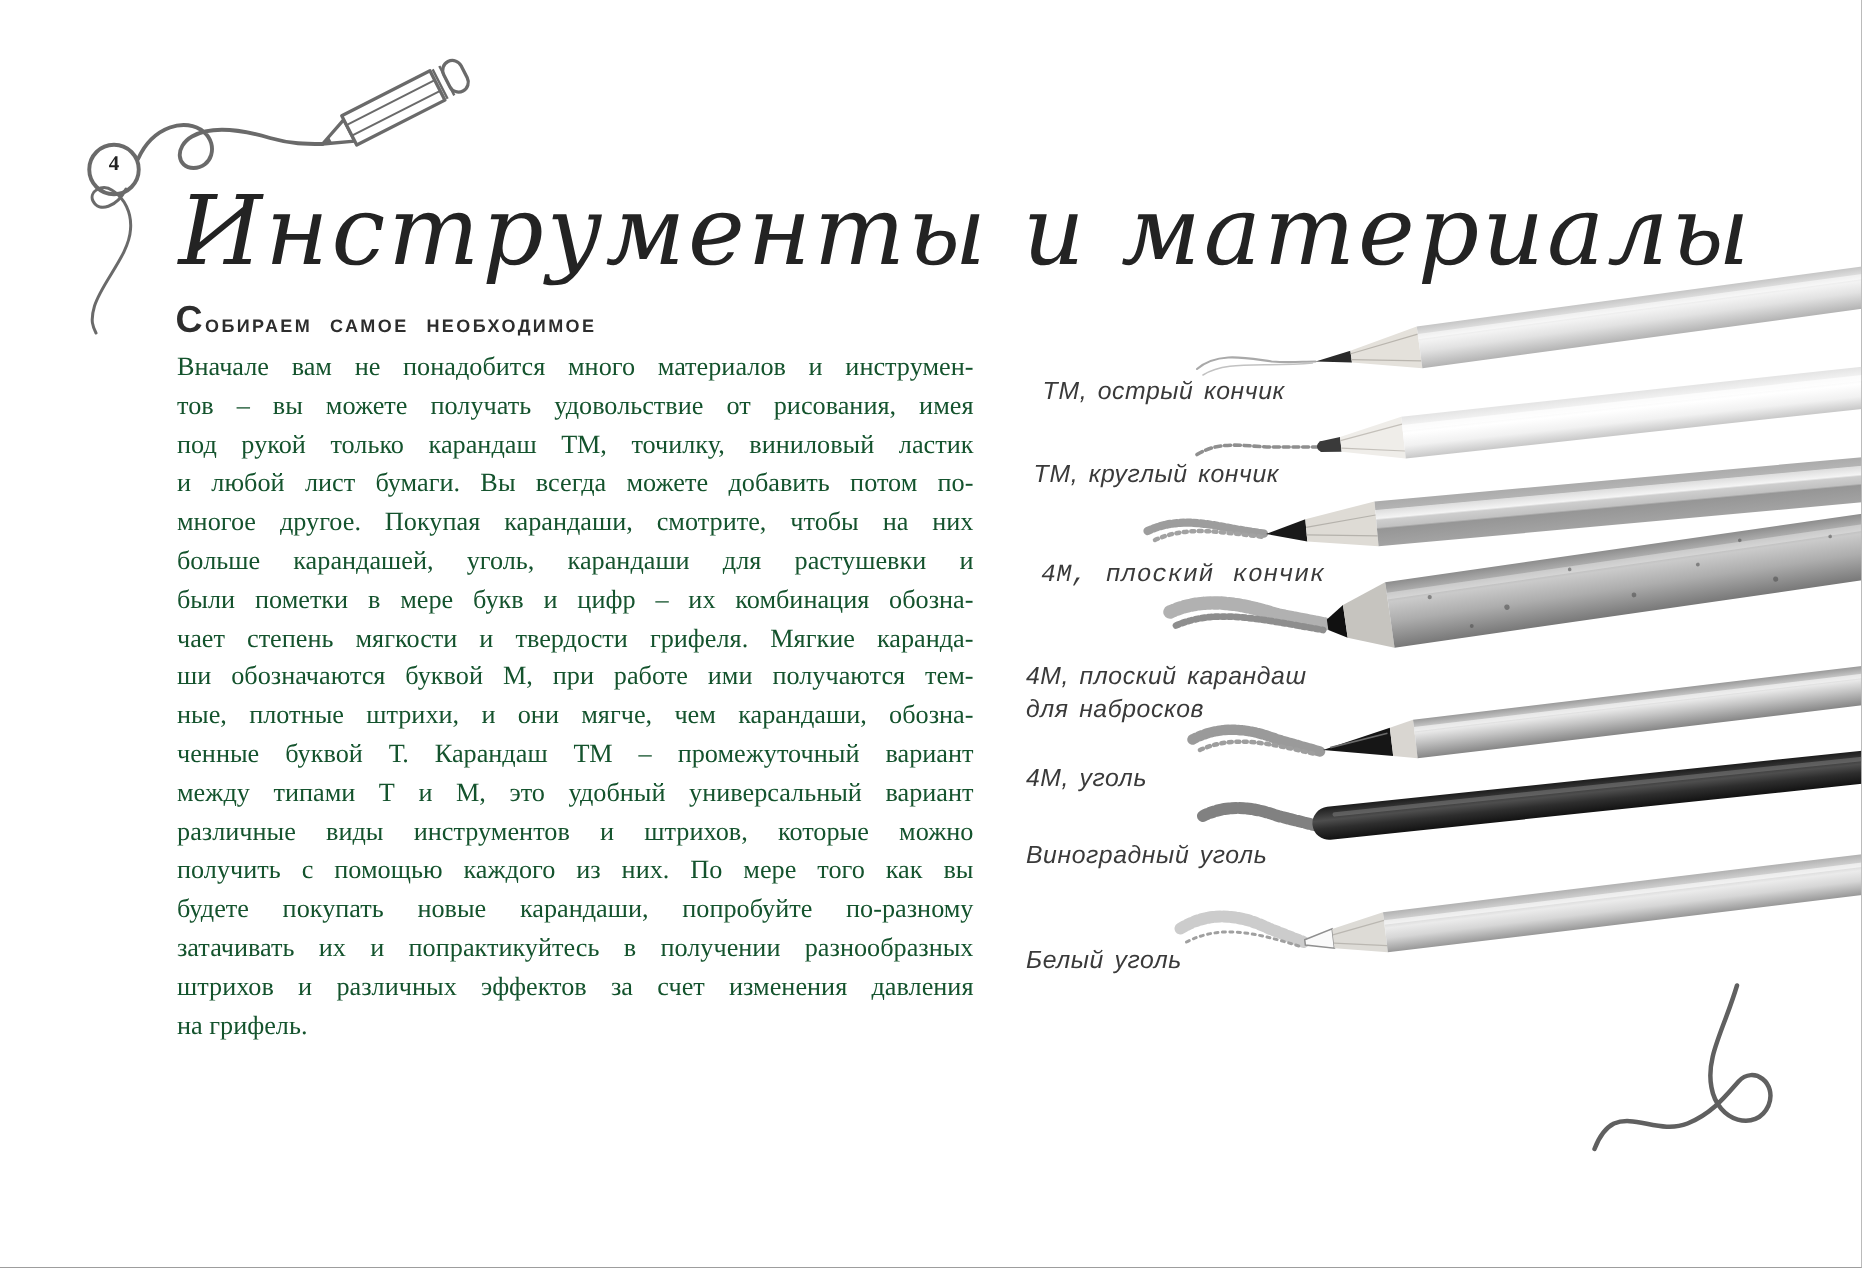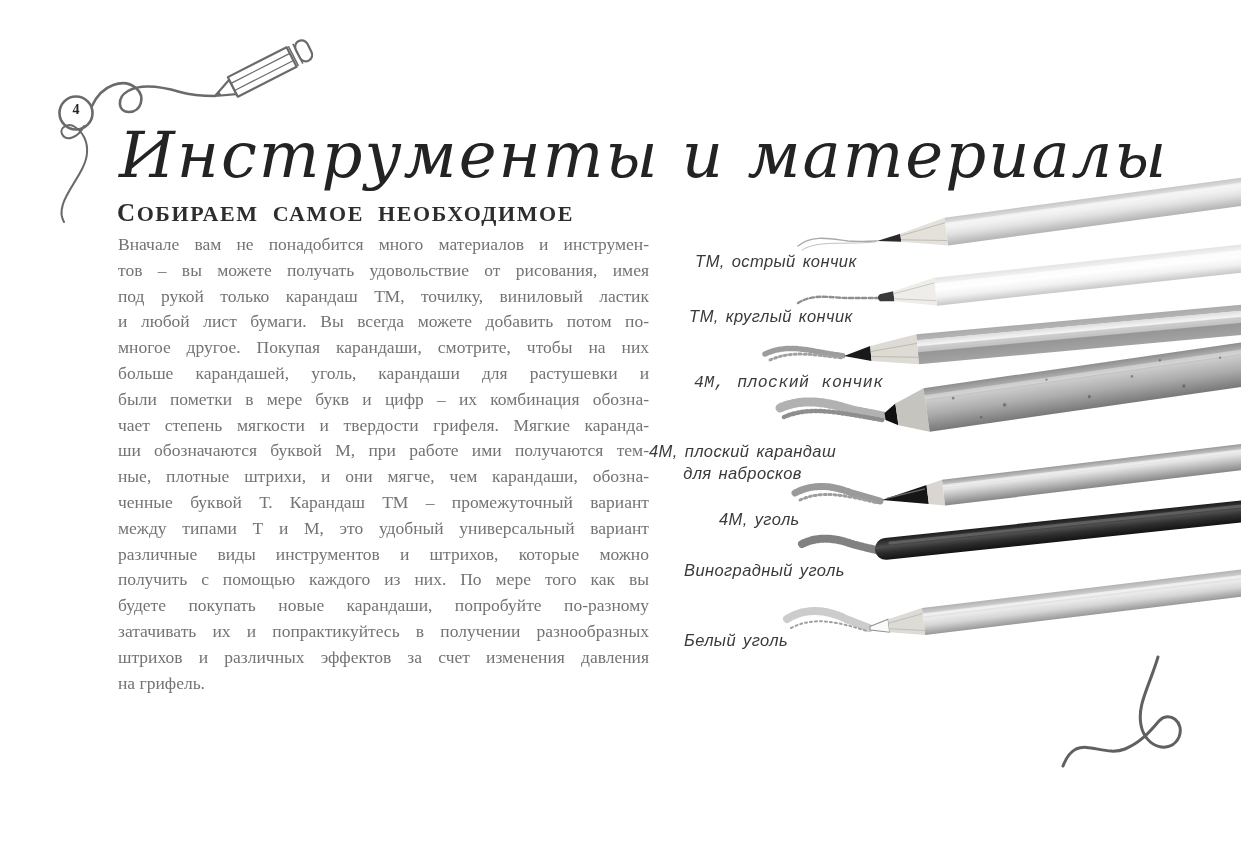--- a/index.html
+++ b/index.html
@@ -17,43 +17,43 @@
     font-family:"Liberation Serif",serif;font-weight:bold;font-size:14px;color:#222;
   }
   
   .title{
     position:absolute;left:119px;top:118px;margin:0;white-space:nowrap;
     font-family:"DejaVu Serif",serif;font-style:italic;font-weight:500;
     font-size:64px;letter-spacing:2px;color:#232323;
   }
   .section-heading{
     position:absolute;left:117px;top:199px;margin:0;white-space:nowrap;
-    font-family:Liberation Serif, serif;font-weight:bold;
-    font-size:22px;letter-spacing:1.6px;word-spacing:7px;
+    font-family:Liberation Sans, sans-serif;font-weight:bold;
+    font-size:12px;letter-spacing:1.6px;word-spacing:7px;
     text-transform:uppercase;color:#2d2d2d;
   }
   .section-heading::first-letter{font-size:25px;}
   
   .body-text{
     position:absolute;left:118px;top:232px;width:531px;
-    font-size:17.5px;line-height:25.8px;color:#737373;
+    font-size:17.5px;line-height:25.8px;color:#14532d;
   }
   .body-line{text-align:justify;text-align-last:justify;}
   .body-line:last-of-type{text-align-last:left;}
   
   .pencil-labels .pencil-label{
     position:absolute;white-space:pre-line;
     font-family:"Liberation Sans",sans-serif;font-style:italic;
-    font-size:16.5px;line-height:22px;letter-spacing:.4px;word-spacing:2px;color:#3a3a3a;text-align:center;
+    font-size:16.5px;line-height:22px;letter-spacing:.4px;word-spacing:2px;color:#3a3a3a;
   }
   .pencil-label:nth-of-type(1){left:695px;top:250px;}
   .pencil-label:nth-of-type(2){left:689px;top:305px;}
   .pencil-label:nth-of-type(3){left:694px;top:372px;font-family:Liberation Mono, monospace;}
-  .pencil-label:nth-of-type(4){left:649px;top:440px;}
-  .pencil-label:nth-of-type(5){left:684px;top:508px;margin-left:35px;}
+  .pencil-label:nth-of-type(4){left:684px;top:440px;}
+  .pencil-label:nth-of-type(5){left:684px;top:508px;}
   .pencil-label:nth-of-type(6){left:684px;top:559px;}
   .pencil-label:nth-of-type(7){left:684px;top:629px;}
   
   .pencils{position:absolute;left:620px;top:140px;width:621px;height:560px;pointer-events:none;}
 </style>
 </head>
 <body>
 
 <div class="page">
 

